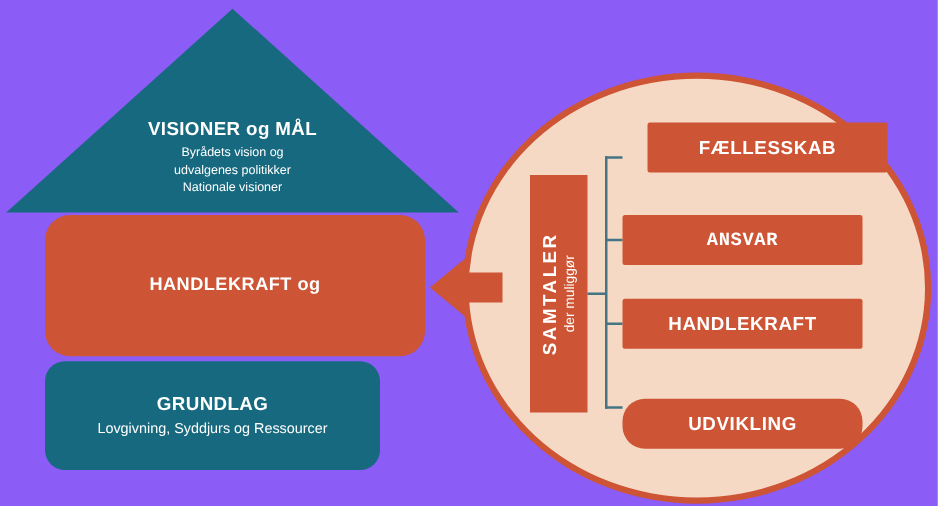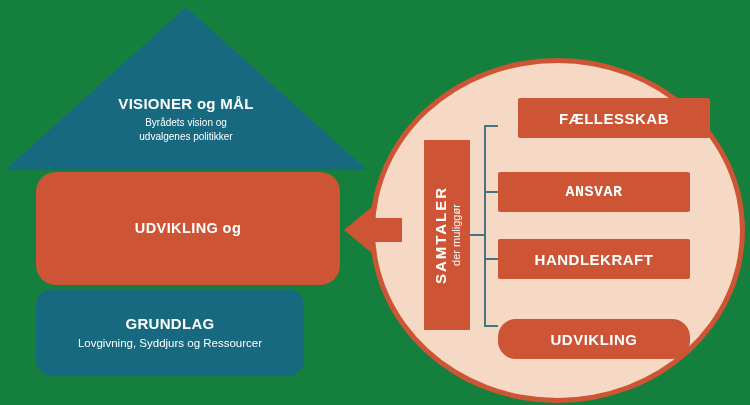--- a/index.html
+++ b/index.html
@@ -4,21 +4,21 @@
 <style>
   :root{
     --teal:#17697f;
     --orange:#cd5434;
     --peach:#f6d9c4;
     --line:#447585;
   }
   *{margin:0;padding:0;box-sizing:border-box;}
   body{background:#fff;font-family:"Liberation Sans", sans-serif;}
   .canvas{
-    position:relative;width:750px;height:405px;background:#15803d;overflow:hidden;
+    position:relative;width:750px;height:405px;background:#8b5cf6;overflow:hidden;
   }
   
   .roof{
     position:absolute;left:5px;top:7px;width:0;height:0;
     border-left:181px solid transparent;
     border-right:181px solid transparent;
     border-bottom:163px solid var(--teal);
   }
   .roof-text{
     position:absolute;left:5px;top:95px;width:362px;text-align:center;color:#fff;
@@ -86,24 +86,25 @@
 </head>
 <body>
 
 <div class="canvas">
 
   <div class="roof"></div>
   <div class="roof-text">
     <div class="roof-title">VISIONER og MÅL</div>
     <div class="roof-line">Byrådets vision og</div>
     <div class="roof-line">udvalgenes politikker</div>
+    <div class="roof-line">Nationale visioner</div>
   </div>
 
   <div class="strategy">
-    <div>UDVIKLING og</div>
+    <div>HANDLEKRAFT og</div>
   </div>
 
   <div class="foundation">
     <div class="foundation-title">GRUNDLAG</div>
     <div class="foundation-line">Lovgivning, Syddjurs og Ressourcer</div>
   </div>
 
   <div class="circle"></div>
 
   <div class="arrow-head"></div>

